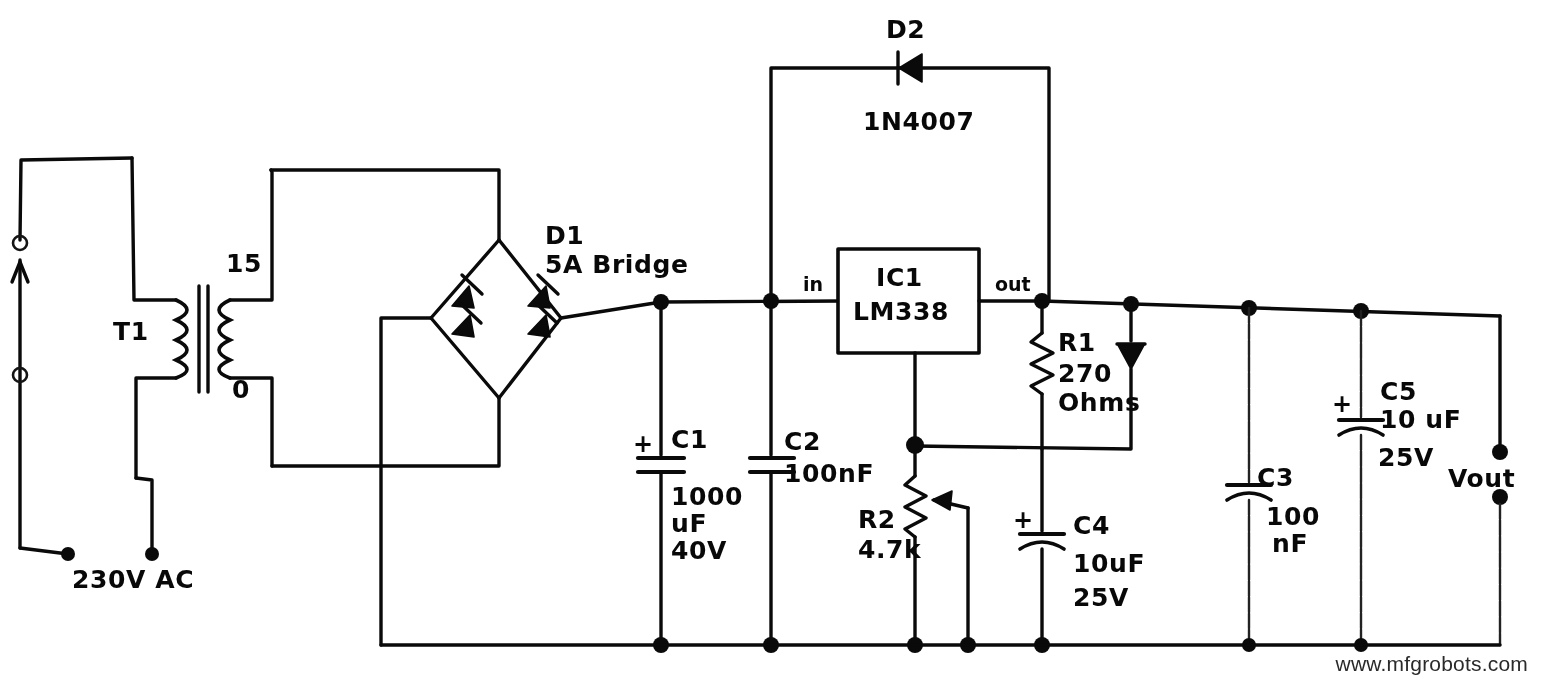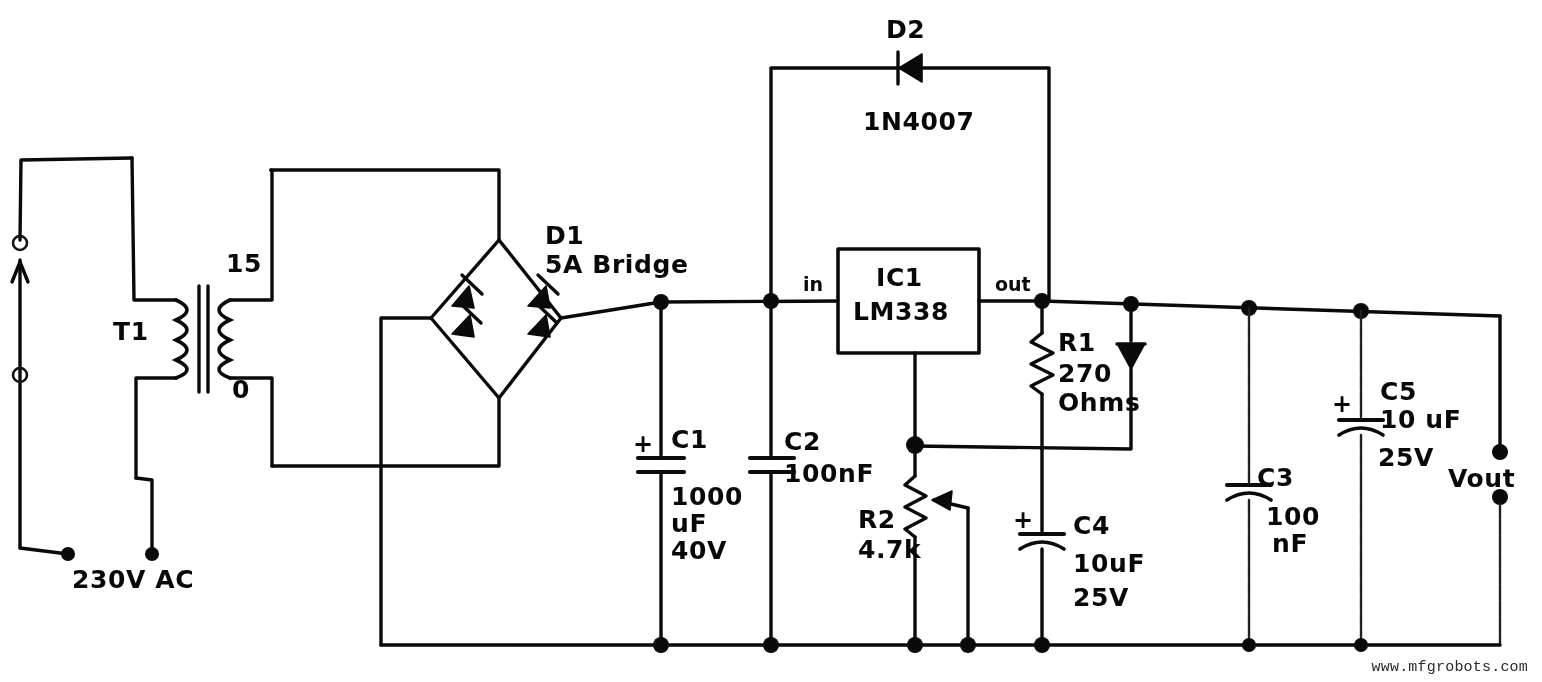--- a/index.html
+++ b/index.html
@@ -92,22 +92,22 @@
   .lbl-plus {
     font-family: "DejaVu Sans", sans-serif;
     font-weight: 700;
     fill: #080808;
     font-size: 24px;
   }
   .watermark {
     position: absolute;
     right: 14px;
     bottom: 6px;
-    font-family: Liberation Mono, monospace;
-    font-size: 15px;
+    font-family: Liberation Sans, sans-serif;
+    font-size: 21px;
     color: #2a2a2a;
     letter-spacing: 0.2px;
   }
 </style>
 </head>
 <body>
 
 <div id="page">
 
   <svg class="schematic" viewBox="0 0 1542 682">

